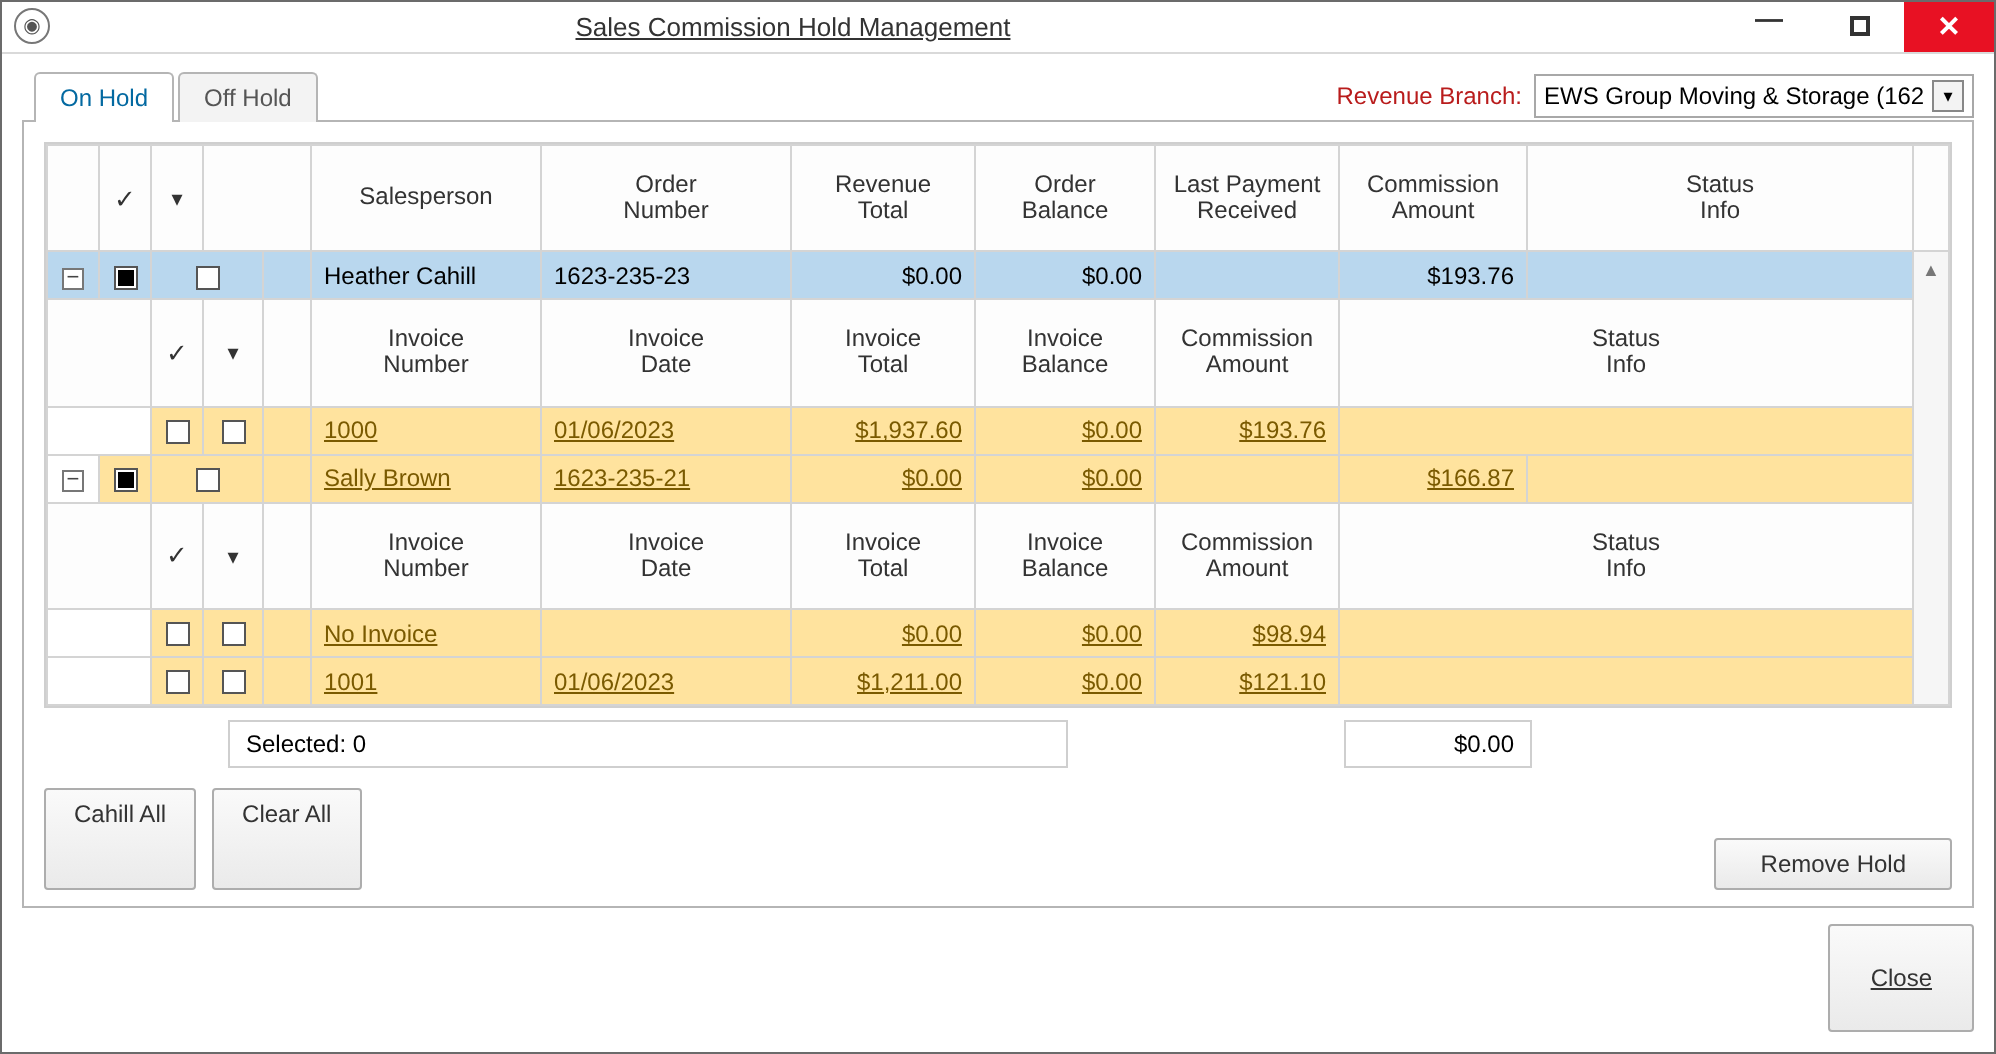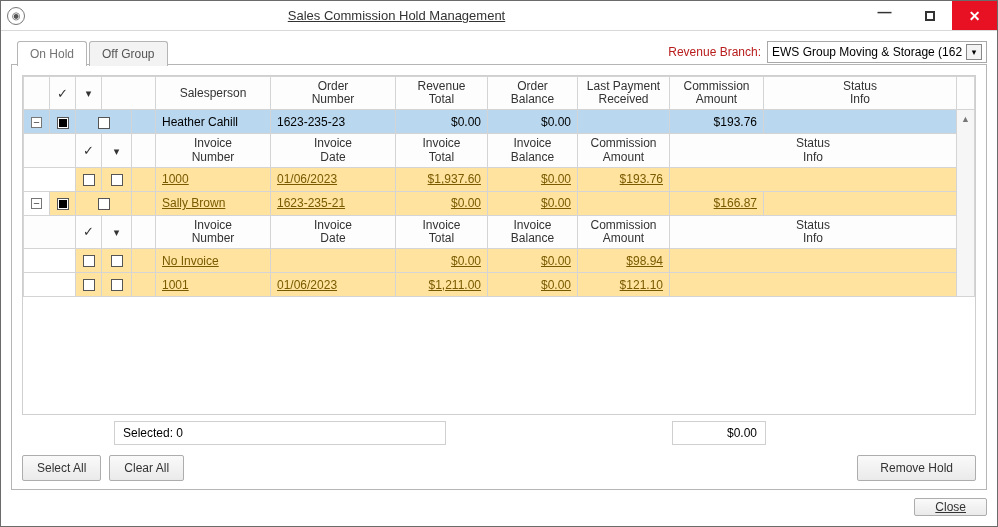--- a/index.html
+++ b/index.html
@@ -8,46 +8,46 @@
   .titlebar { height:30px; display:flex; align-items:center; background:#fff; border-bottom:1px solid #d9d9d9;}
   .titlebar .app-icon { width:18px; height:18px; margin:0 6px; border:1px solid #777; border-radius:50%; display:flex; align-items:center; justify-content:center; font-size:10px; color:#555;}
   .titlebar .title { flex:1; text-align:center; font-size:13px; color:#333; margin-right:100px;text-decoration:underline;}
   .titlebar .winbtns { display:flex; height:100%;}
   .titlebar .winbtn { width:45px; display:flex; align-items:center; justify-content:center; font-size:14px; color:#333; }
   .titlebar .winbtn.closebtn { background:#e81123; color:#fff; font-weight:bold;}
   .body { flex:1; padding:8px 10px 10px 10px; display:flex; flex-direction:column;}
   .toprow { display:flex; align-items:center; justify-content:flex-end; margin-bottom:-1px; height:26px;}
   .toprow .tabs { display:flex; align-items:flex-end; margin-right:auto; margin-left:6px;}
   .tab { padding:5px 12px; border:1px solid #b5b5b5; border-bottom:none; background:#f3f3f3; color:#555; border-top-left-radius:3px; border-top-right-radius:3px; margin-right:2px; position:relative; top:1px;}
-  .tab.active { background:#fff; color:#737373; z-index:2;}
+  .tab.active { background:#fff; color:#0369a1; z-index:2;}
   .rb-label { margin-right:6px; color:#b91c1c; }
   .rb-select { width:220px; height:22px; border:1px solid #a8a8a8; background:#fff; display:flex; align-items:center; padding:0 4px;}
   .rb-select .sel-text{flex:1; white-space:nowrap; overflow:hidden;}
   .rb-select .dd{width:16px;height:16px;border:1px solid #888;display:flex;align-items:center;justify-content:center;font-size:9px;margin-left:4px;background:#f3f3f3;}
   .grid-wrap { border:1px solid #b5b5b5; flex:1; display:flex; flex-direction:column; padding:10px 10px 8px 10px;}
   .grid { border:1px solid #cfcfcf; background:#fff; flex:1; display:flex; flex-direction:column; overflow:hidden;}
   table { border-collapse:collapse; width:100%; table-layout:fixed;}
   th, td { border:1px solid #d4d4d4; padding:0 6px; height:24px; text-align:left; overflow:hidden; white-space:nowrap; font-size:12px;}
   th { background:#fdfdfd; color:#333; font-weight:normal; text-align:center;}
-  th.twoLine { line-height:1.1; padding:3px 4px; height:20px;}
+  th.twoLine { line-height:1.1; padding:13px 4px; height:20px;}
   .num { text-align:right; }
   .ctr{text-align:center;}
   .row-sel { background:#b9d7ee;}
   .row-yellow { background:#ffe39e;}
   .row-yellow td{color:#7a5a00;text-decoration:underline;}
   .chk { width:12px; height:12px; border:1px solid #555; display:inline-block; vertical-align:middle; background:#fff;}
   .chk.partial{background:#fff; }
   .chk.partial::after{content:""; display:block; width:8px;height:8px;background:#000;margin:1px;}
   .exp { width:11px;height:11px; border:1px solid #777; display:inline-flex; align-items:center; justify-content:center; font-size:11px; line-height:1; color:#444; background:#fff;}
   .tick::before{content:"✓"; font-size:13px;}
   .dd-tri::before{content:"▾"; font-size:11px;}
   .grid-body {flex:1; position:relative; overflow:hidden;}
   .footerbar { display:flex; margin-top:6px; align-items:center;}
   .footerbar .segspacer1{width:92px;}
-  .footerbar .selected{ border:1px solid #cfcfcf; height:24px; display:flex; align-items:center; padding:0 8px; width:332px;}
+  .footerbar .selected{ border:1px solid #cfcfcf; height:24px; display:flex; align-items:center; padding:0 8px; width:420px;}
   .footerbar .filler{flex:1;}
   .footerbar .total{ border:1px solid #cfcfcf; height:24px; width:94px; display:flex; align-items:center; justify-content:flex-end; padding:0 8px;}
   .btnrow{display:flex; margin-top:10px;}
   .btn { border:1px solid #adadad; background:linear-gradient(#fafafa,#eaeaea); padding:5px 14px; color:#333; border-radius:2px;}
   .btn + .btn{margin-left:8px;}
   .closerow{display:flex; justify-content:flex-end; margin-top:8px;}
   col.c-exp{width:26px;} col.c-pchk{width:26px;} col.c-tick{width:26px;} col.c-dd{width:30px;}
   col.c-gap{width:24px;} col.c-sales{width:115px;} col.c-order{width:125px;}
   col.c-c1{width:92px;} col.c-c2{width:90px;} col.c-c3{width:92px;} col.c-c4{width:94px;}
   col.c-status{}
@@ -71,21 +71,21 @@
       <div class="winbtn closebtn">
           <span>✕</span>
         </div>
     </div>
   </div>
 
   <div class="body">
     <div class="toprow">
       <div class="tabs">
         <div class="tab active">On Hold</div>
-        <div class="tab">Off Group</div>
+        <div class="tab">Off Hold</div>
       </div>
       <span class="rb-label">Revenue Branch:</span>
       <div class="rb-select">
         <span class="sel-text">EWS Group Moving &amp; Storage (1623)</span>
         <span class="dd">▾</span>
       </div>
     </div>
 
     <div class="grid-wrap">
       <div class="grid">
@@ -225,24 +225,24 @@
 
       <div class="footerbar">
         <div class="segspacer1"></div>
         <div class="selected">Selected: 0</div>
         <div class="filler"></div>
         <div class="total">$0.00</div>
         <div style="width:210px;"></div>
       </div>
 
       <div class="btnrow">
-        <div class="btn">Select All</div>
+        <div class="btn">Cahill All</div>
         <div class="btn">Clear All</div>
         <div style="flex:1;"></div>
-        <div class="btn" style="padding:5px 22px;">Remove Hold</div>
+        <div class="btn" style="padding:5px 22px;margin-top:25px;">Remove Hold</div>
       </div>
     </div>
 
     <div class="closerow">
-      <div class="btn" style="padding:1px 20px;text-decoration:underline;">Close</div>
+      <div class="btn" style="padding:19px 20px;text-decoration:underline;">Close</div>
     </div>
   </div>
 </div>
 
 </body></html>

